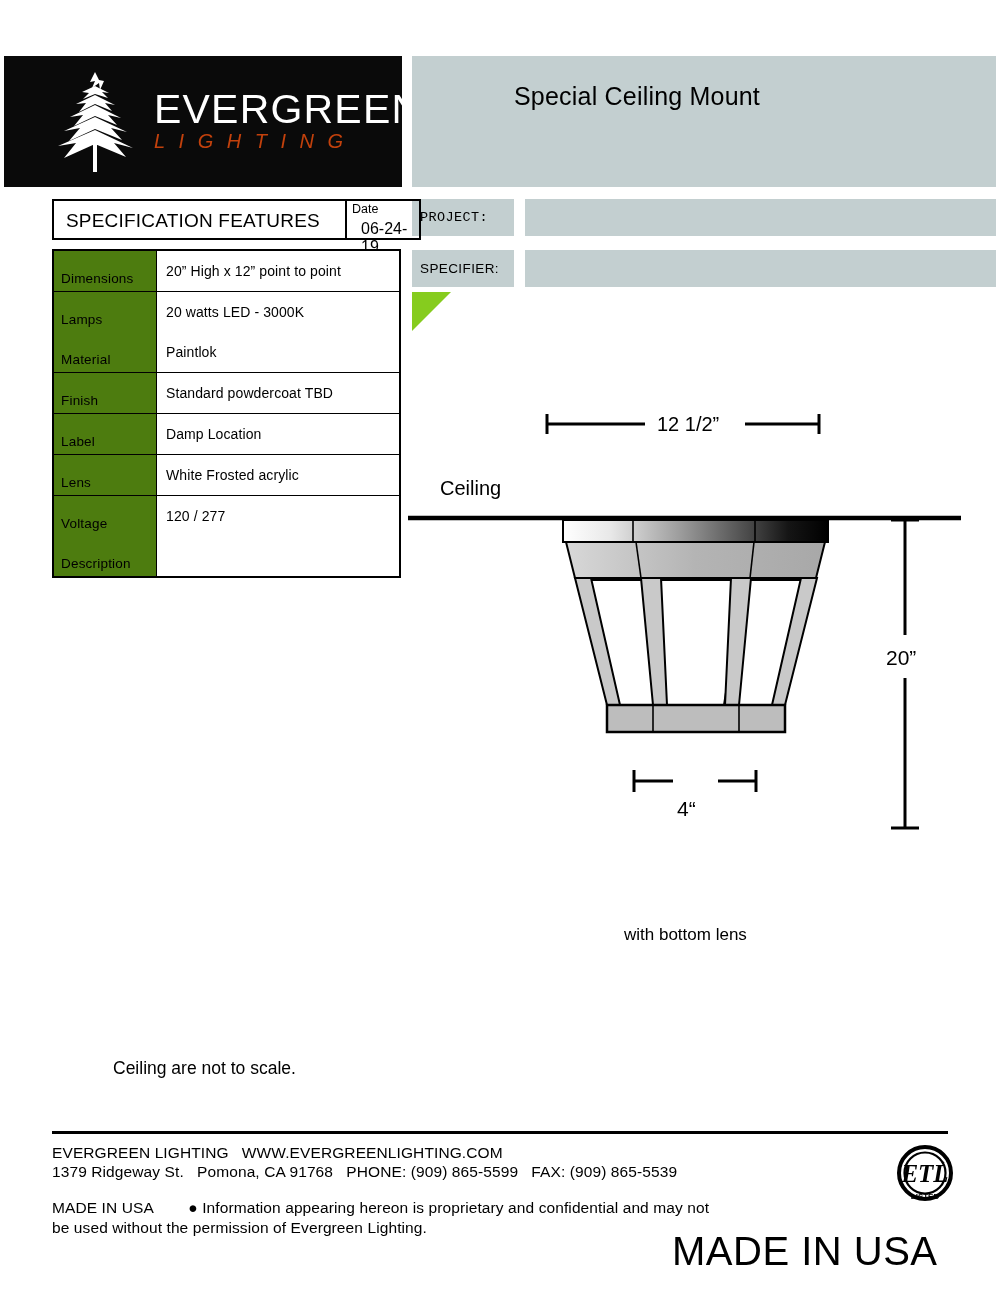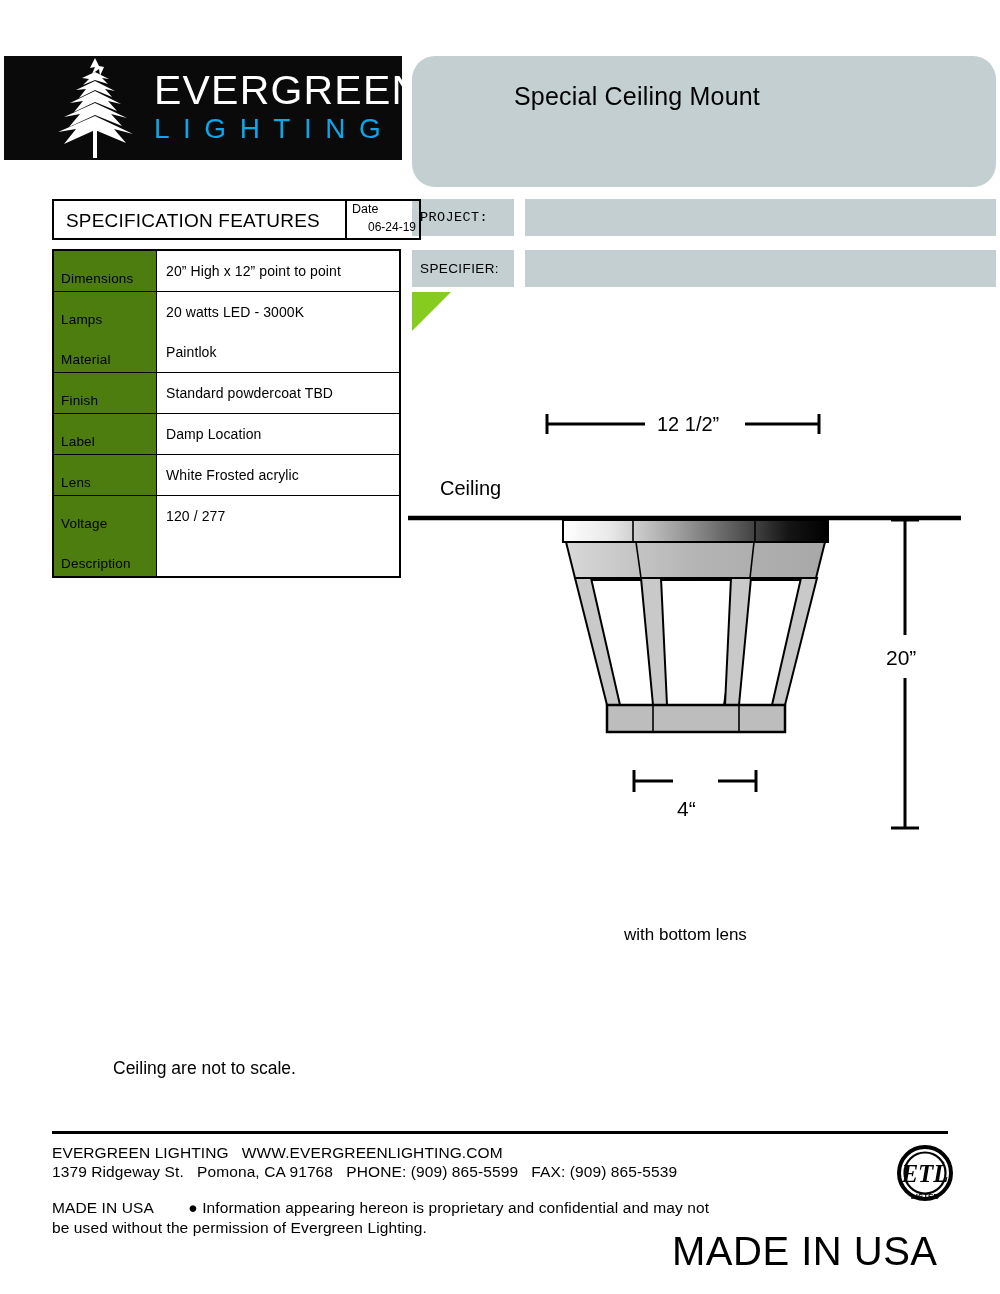--- a/index.html
+++ b/index.html
@@ -20,21 +20,21 @@
     background: #ffffff;
     overflow: hidden;
   }
 
   
   .logo-block {
     position: absolute;
     left: 4px;
     top: 56px;
     width: 398px;
-    height: 104px;
+    height: 131px;
     background: #0a0a0a;
     display: flex;
     align-items: center;
   }
   .logo-tree {
     width: 86px;
     height: 104px;
     margin-left: 48px;
     flex: 0 0 auto;
   }
@@ -45,35 +45,35 @@
     justify-content: center;
   }
   .logo-evergreen {
     color: #ffffff;
     font-size: 41px;
     line-height: 0.98;
     letter-spacing: 1.2px;
     font-weight: 400;
   }
   .logo-lighting {
-    color: #0ea5e9;
-    font-size: 28px;
+    color: #c2410c;
+    font-size: 20px;
     line-height: 1.25;
     letter-spacing: 13.5px;
     font-weight: 300;
+    font-style: italic;
   }
 
   .title-bar {
     position: absolute;
     left: 412px;
     top: 56px;
     width: 584px;
     height: 131px;
     background: #c3cfd0;
-    border-radius: 23px;
   }
   .title-line1 {
     position: absolute;
     left: 102px;
     top: 26px;
     font-size: 25px;
     letter-spacing: 0.2px;
   }
   .title-line2 {
     position: absolute;
@@ -146,23 +146,23 @@
     box-sizing: border-box;
   }
   .spec-date-label {
     position: absolute;
     left: 5px;
     top: 1px;
     font-size: 12.5px;
   }
   .spec-date-value {
     position: absolute;
-    left: 21px;
+    left: 14px;
     top: 19px;
-    font-size: 12px;
+    font-size: 16px;
   }
 
   .spec-table {
     position: absolute;
     left: 52px;
     top: 249px;
     width: 349px;
     border: 2px solid #000;
     border-collapse: collapse;
     box-sizing: border-box;

